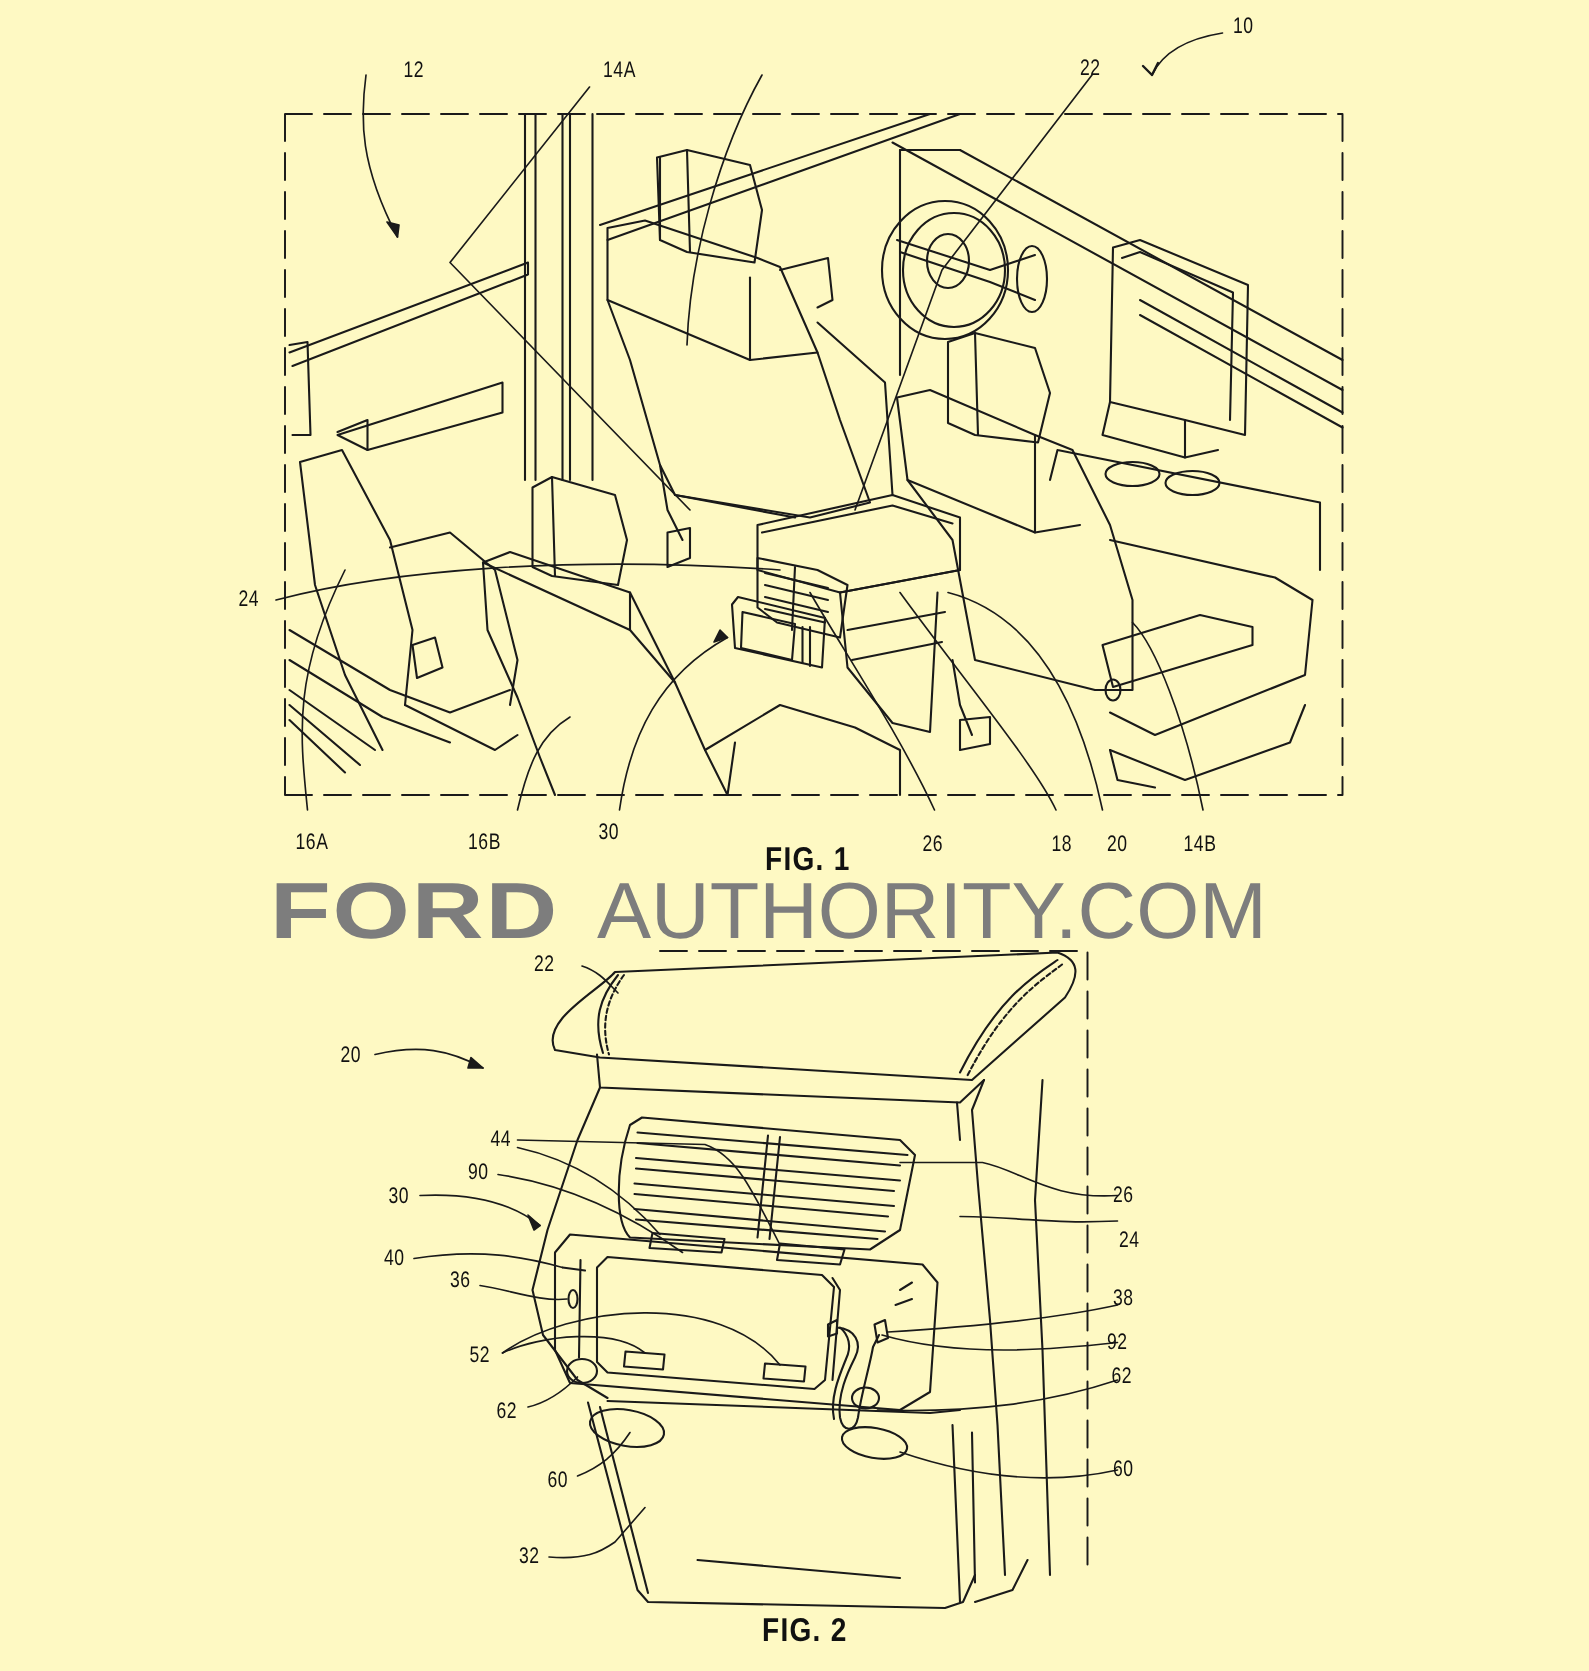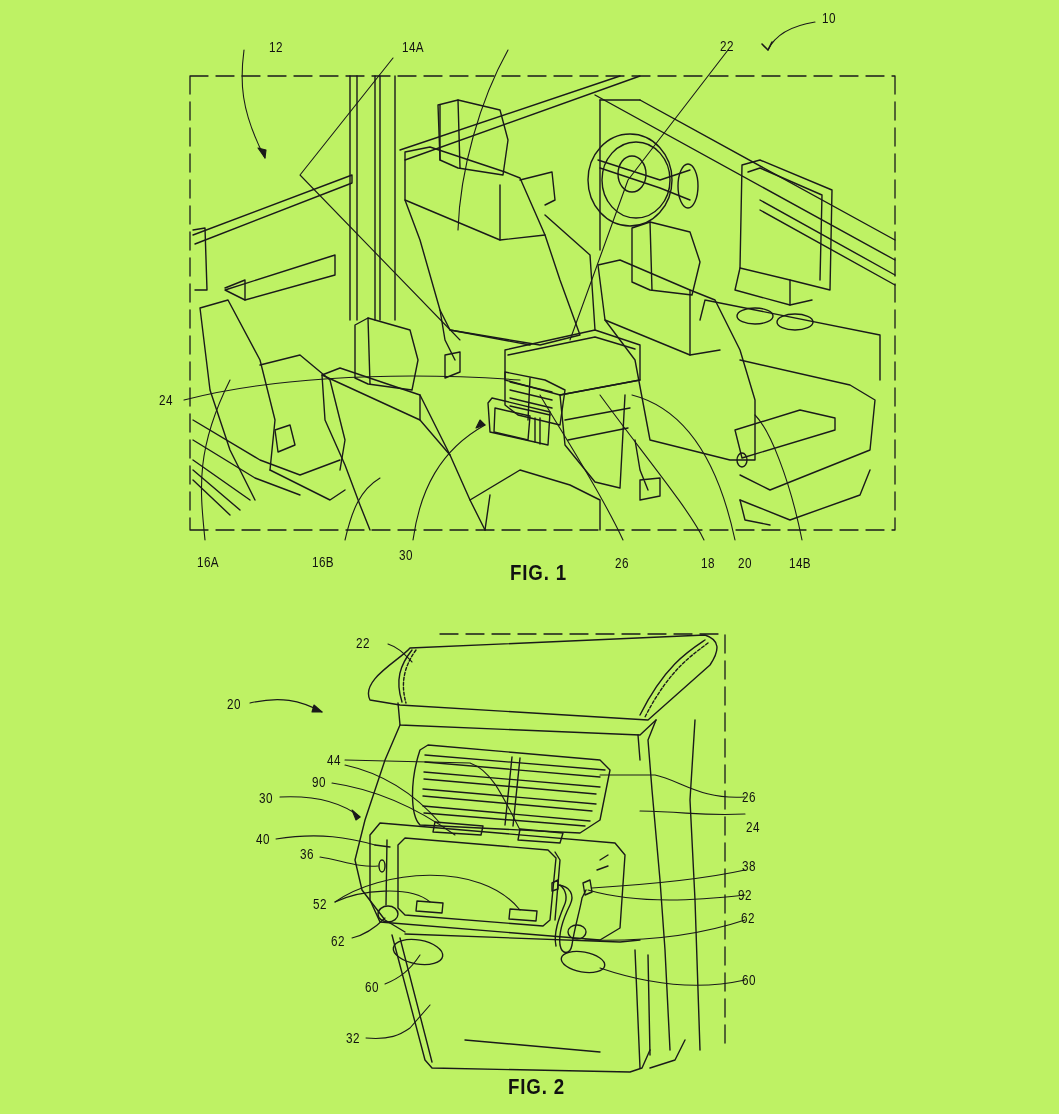--- a/index.html
+++ b/index.html
@@ -1,17 +1,17 @@
 <!DOCTYPE html>
 <html><head>
 <meta charset="utf-8">
 <style>
   html, body { margin: 0; padding: 0; background: #ffffff; }
   body { width: 1059px; height: 1114px; position: relative; overflow: hidden; font-family: "Liberation Sans", sans-serif; }
-  .page { position: absolute; left: 0; top: 0; width: 1059px; height: 1114px; background: #bef264; }
+  .page { position: absolute; left: 0; top: 0; width: 1059px; height: 1114px; background: #fef9c3; }
   svg.drawing { position: absolute; left: 0; top: 0; width: 1059px; height: 1114px; }
   .ref { position: absolute; font-family: "Liberation Sans Narrow", "Liberation Sans", sans-serif; font-size: 15px; color: #111; transform: scaleX(0.78); transform-origin: left top; letter-spacing: 0.5px; white-space: nowrap; }
   .figlabel { position: absolute; font-family: "Liberation Sans", sans-serif; font-weight: bold; font-size: 22px; color: #111; transform: scaleX(0.85); transform-origin: left top; letter-spacing: 1px; white-space: nowrap; }
   .watermark { position: absolute; left: 180px; top: 580px; width: 720px; height: 56px; white-space: nowrap; color: #7d7d7d; font-family: "Liberation Sans", sans-serif; font-size: 53px; line-height: 56px; }
   .wm-brand { font-weight: bold; letter-spacing: 1px; display: inline-block; transform: scaleX(1.25); transform-origin: left center; margin-right: 64px; }
   .wm-site { display: inline-block; transform: scaleX(1.02); transform-origin: left center; letter-spacing: 0px; }
 </style>
 </head>
 <body>
 
@@ -217,20 +217,23 @@
   <span class="ref" style="left:197px;top:553px;">16A</span>
   <span class="ref" style="left:312px;top:553px;">16B</span>
   <span class="ref" style="left:399px;top:546px;">30</span>
   <span class="ref" style="left:615px;top:554px;">26</span>
   <span class="ref" style="left:701px;top:554px;">18</span>
   <span class="ref" style="left:738px;top:554px;">20</span>
   <span class="ref" style="left:789px;top:554px;">14B</span>
 
   <span class="figlabel" style="left:510px;top:560px;">FIG. 1</span>
 
+  <div class="watermark">
+    <span class="wm-brand">FORD</span><span class="wm-site">AUTHORITY.COM</span>
+  </div>
 
   <span class="ref" style="left:356px;top:634px;">22</span>
   <span class="ref" style="left:227px;top:695px;">20</span>
   <span class="ref" style="left:327px;top:751px;">44</span>
   <span class="ref" style="left:312px;top:773px;">90</span>
   <span class="ref" style="left:259px;top:789px;">30</span>
   <span class="ref" style="left:256px;top:830px;">40</span>
   <span class="ref" style="left:300px;top:845px;">36</span>
   <span class="ref" style="left:313px;top:895px;">52</span>
   <span class="ref" style="left:331px;top:932px;">62</span>

